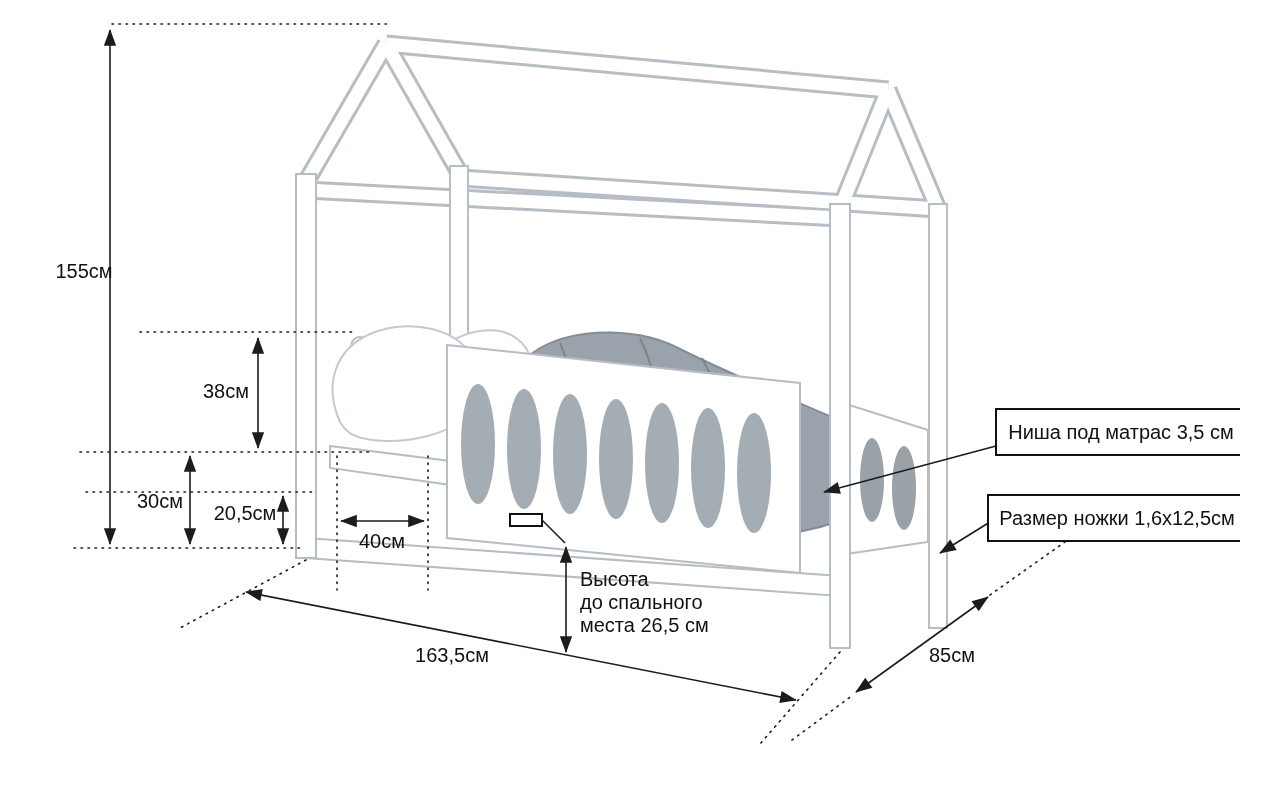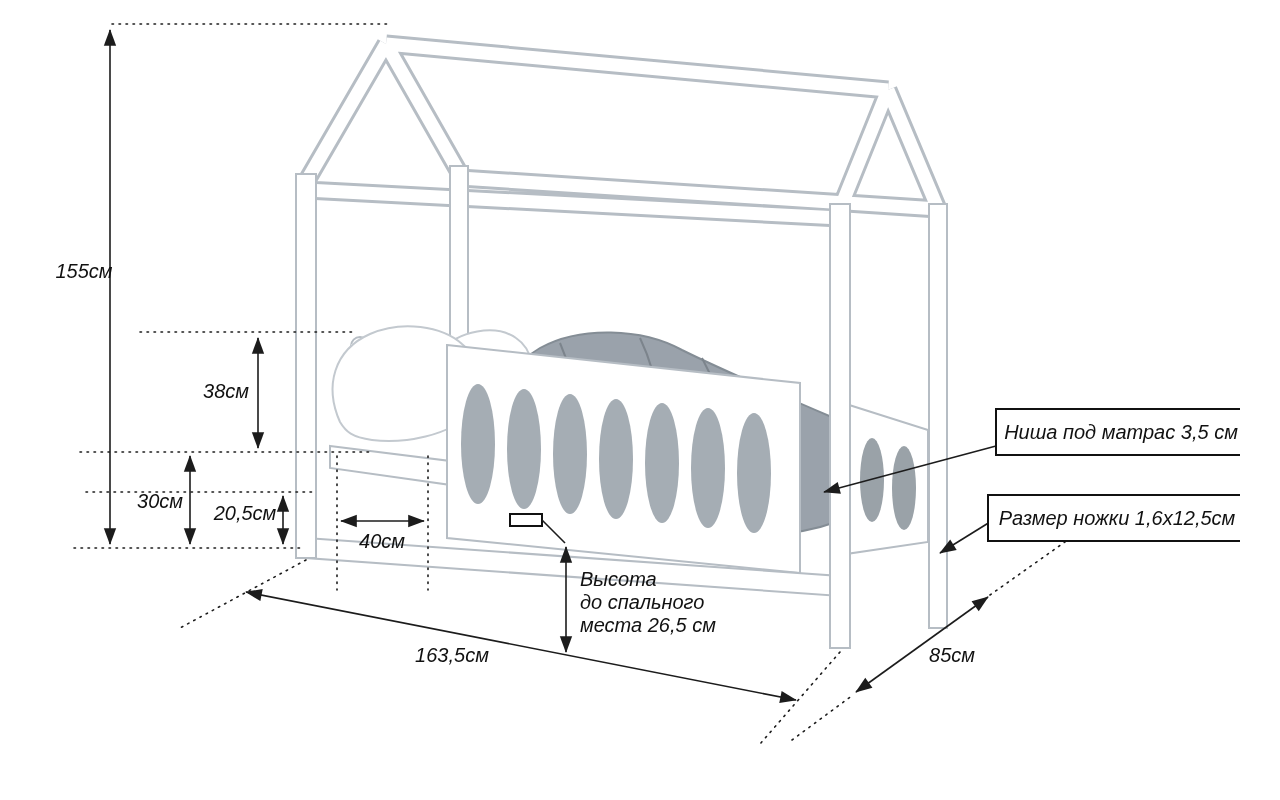--- a/index.html
+++ b/index.html
@@ -1,16 +1,16 @@
 <!DOCTYPE html>
 <html><head>
 <meta charset="utf-8">
 <style>
   html,body{margin:0;padding:0;background:#ffffff;}
-  .page{width:1240px;height:800px;background:#fff;position:relative;overflow:hidden;font-style:italic;}
+  .page{width:1240px;height:800px;background:#fff;position:relative;overflow:hidden;}
   svg{display:block;font-family:"Liberation Sans",sans-serif;}
   .dim{stroke:#1c1c1c;stroke-width:1.6;fill:none;}
   .dot{stroke:#1c1c1c;stroke-width:1.6;fill:none;stroke-dasharray:1.5 5.5;stroke-linecap:round;}
   .lbl{font-size:20px;fill:#111;}
   .beamO{stroke:#b6bdc4;stroke-width:19;fill:none;}
   .beamI{stroke:#ffffff;stroke-width:13;fill:none;}
   .wood{fill:#ffffff;stroke:#b6bdc4;stroke-width:2;}
   .pillow{fill:#ffffff;stroke:#c3c9cf;stroke-width:2;}
   .box{fill:#ffffff;stroke:#111111;stroke-width:2;}
 </style>

